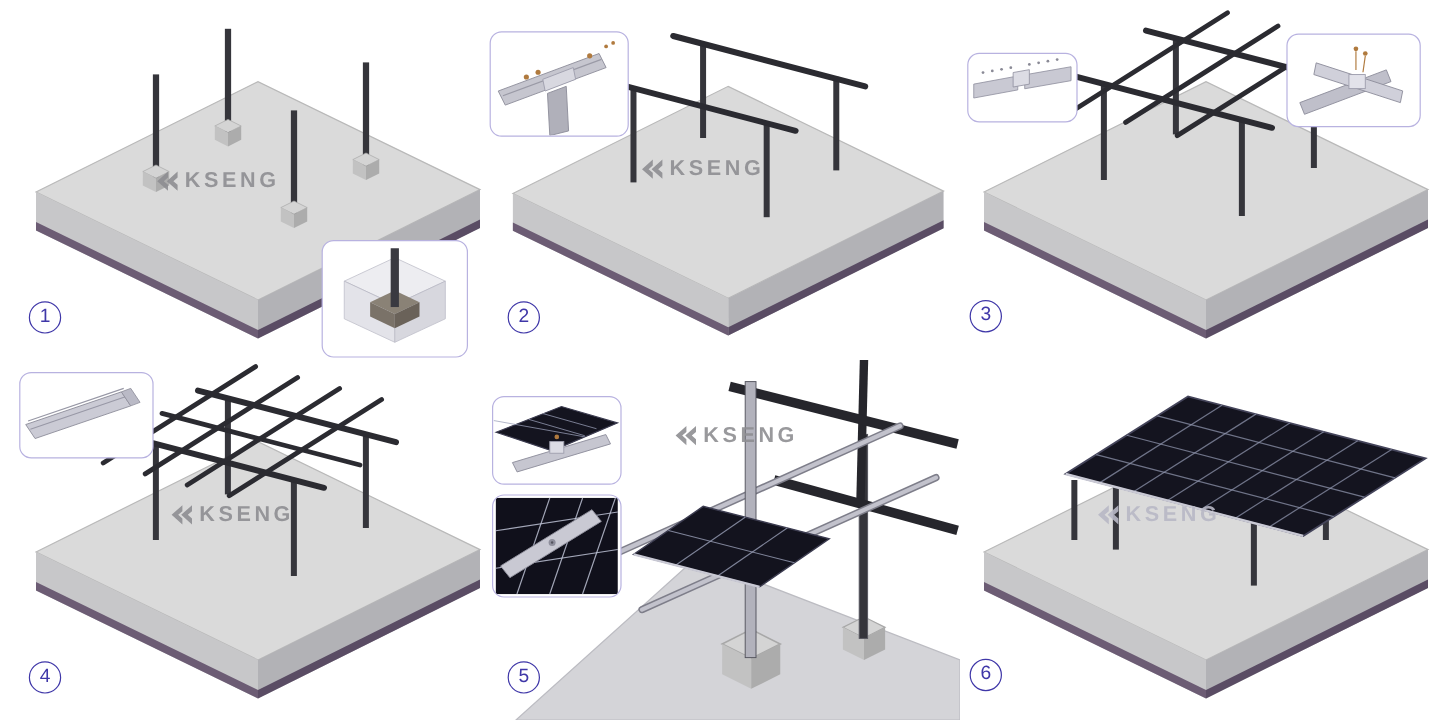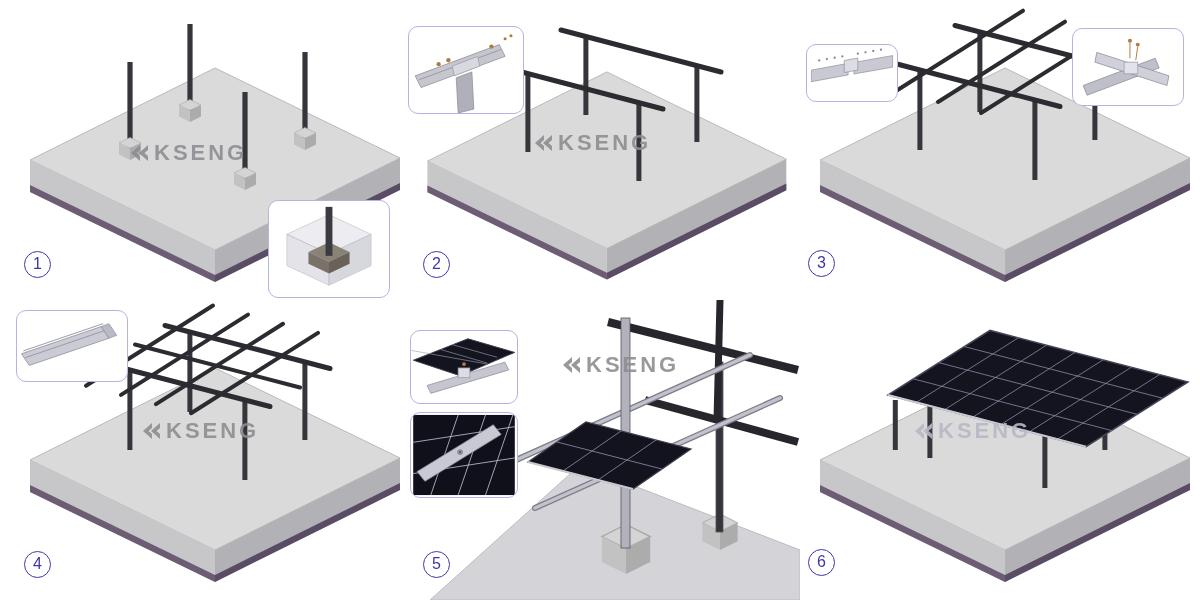--- a/index.html
+++ b/index.html
@@ -16,21 +16,21 @@
     color:var(--accent); font-size:16px; line-height:24px; text-align:center;
     background:#ffffff;
   }
   .inset {
     position:absolute; background:#ffffff; box-sizing:border-box;
     border:1.5px solid var(--inset-border); border-radius:10px; overflow:hidden;
   }
   .inset svg { display:block; width:100%; height:100%; }
   .wm {
     position:absolute; display:flex; align-items:center; gap:4px;
-    color:#8e8e92; opacity:.9; font-weight:bold; font-size:22px;
+    color:#8e8e92; opacity:.9; font-weight:bold; font-size:18px;
     letter-spacing:3px; pointer-events:none;
   }
   .wm.light { color:#b8b8c6; }
   .wm svg { fill:currentColor; }
   .post { fill:#35353b; }
 </style>
 </head>
 <body>
 
 <div class="canvas">

